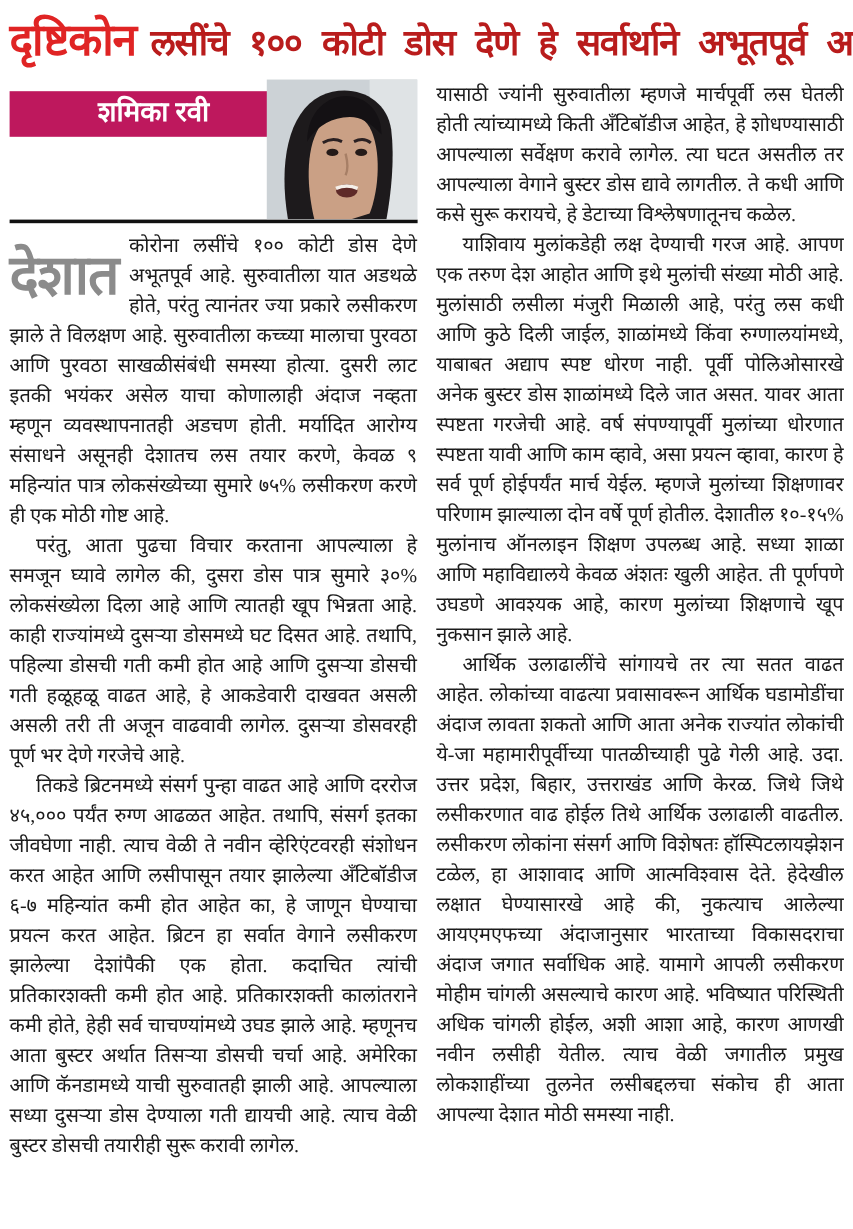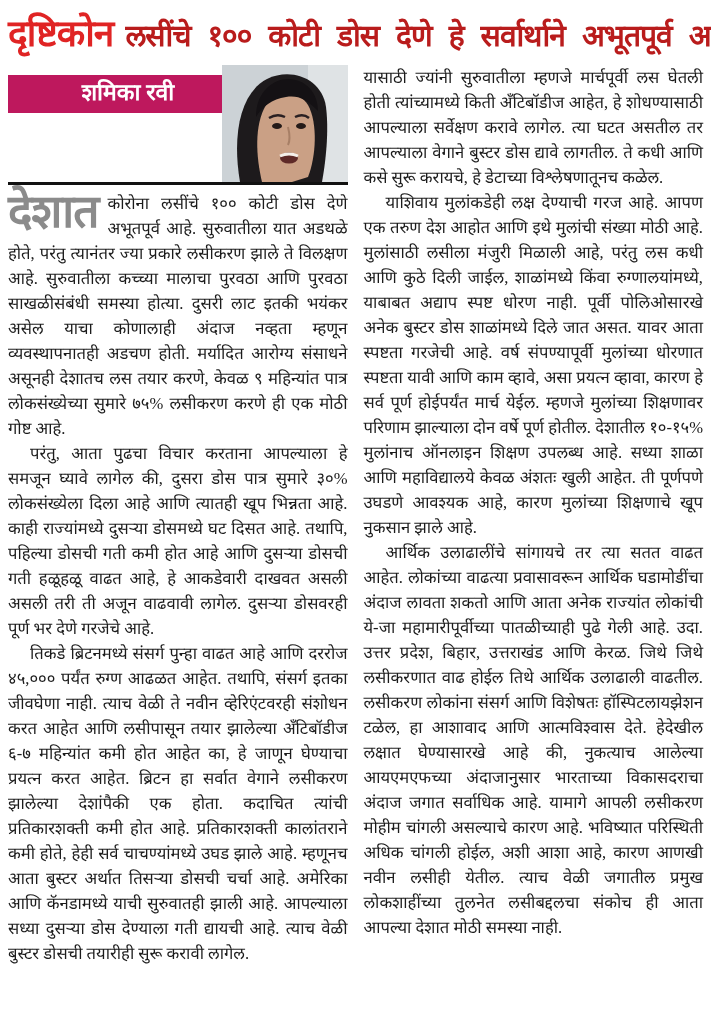--- a/index.html
+++ b/index.html
@@ -36,21 +36,21 @@
   .author-photo { position:absolute; right:0; top:0; width:126px; height:117px; overflow:hidden; }
   .author-photo svg { display:block; }
   
   .body-p {
     font-size:16.6px; line-height:25px; text-align:justify; color:#1b1b1b;
     font-weight:500;
   }
   .body-p + .body-p { text-indent:22px; }
   .dropword {
     float:left; font-size:46px; font-weight:800; color:#8b8b8b;
-    line-height:42px; margin:0 9px 0 0; letter-spacing:-1px;
+    line-height:42px; margin:17px 9px 0 0; letter-spacing:-1px;
   }
 </style>
 </head>
 <body>
 
 <div class="page">
 
   <div class="kicker">
     <span class="kicker-label">दृष्टिकोन</span>
     <span class="kicker-text">लसींचे १०० कोटी डोस देणे हे सर्वार्थाने अभूतपूर्व आहे</span>

